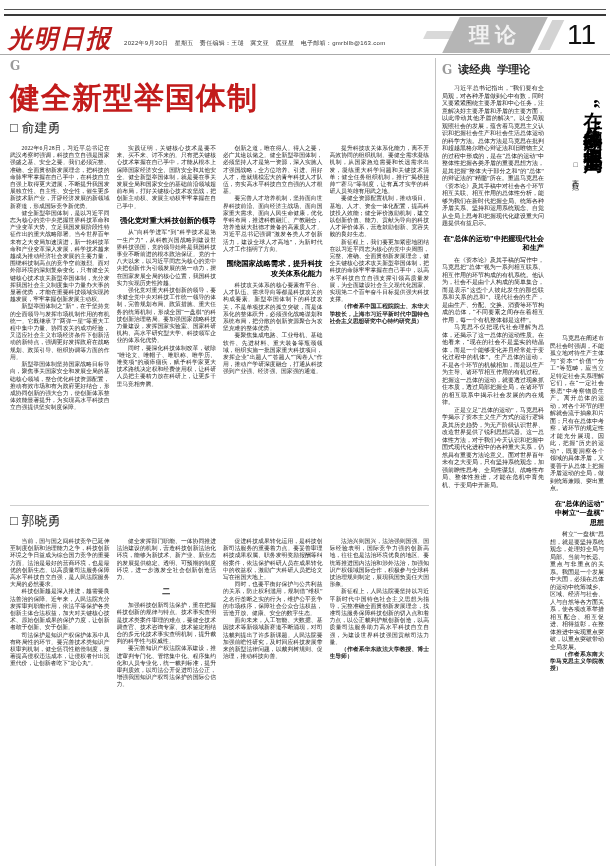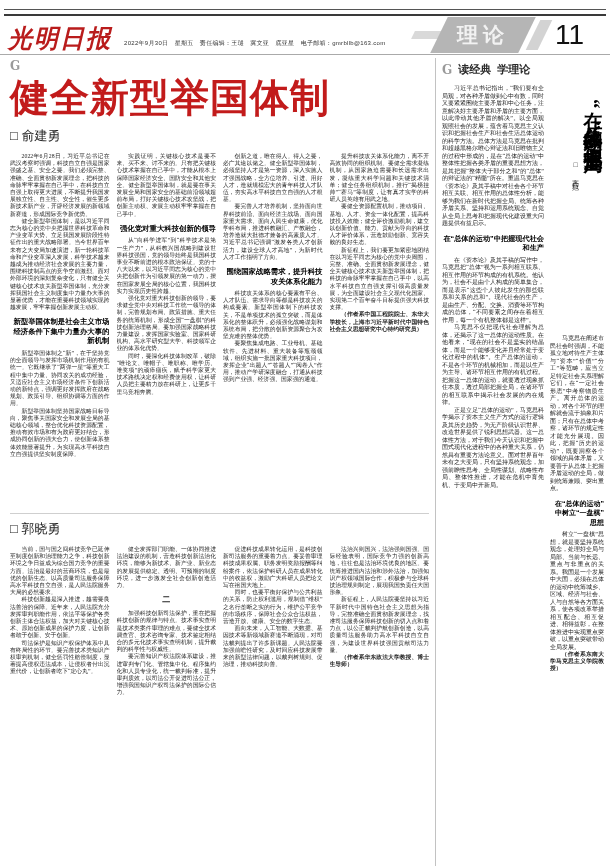--- a/index.html
+++ b/index.html
@@ -1,21 +1,21 @@
 <!DOCTYPE html>
 <html lang="zh"><head>
 <meta charset="utf-8">
 <style>
   html,body{margin:0;padding:0;background:#e8e8e8;}
   .page{width:610px;height:866px;background:#ffffff;position:relative;overflow:hidden;
         font-family:"Liberation Serif","DejaVu Serif",serif;color:#1c1c1c;}
   
   .top-rules{position:absolute;left:4px;right:4px;top:9px;height:4px;
              border-top:1px solid #555;border-bottom:2px solid #3a3a3a;}
-  .masthead{position:absolute;left:8px;top:18px;right:20px;height:34px;display:flex;align-items:flex-end;}
+  .masthead{position:absolute;left:8px;top:18px;right:8px;height:34px;display:flex;align-items:flex-end;}
   .logo{font-family:"DejaVu Serif",serif;font-style:italic;font-weight:bold;
         font-size:24px;color:#b91c1c;letter-spacing:2px;line-height:26px;transform:scaleY(1.05);}
   .dateline{font-size:6px;color:#333;margin-left:12px;margin-bottom:4px;letter-spacing:0.3px;
             font-family:"Liberation Sans",sans-serif;}
   .section-banner{position:absolute;right:2px;top:-2px;display:flex;align-items:center;height:38px;}
   .sect-shape{background:#b5b5b5;transform:skewX(-26deg);padding:4px 18px;margin-right:6px;
               box-shadow:-40px 0 0 -14px #d9d9d9;}
   .sect-shape span{display:inline-block;transform:skewX(26deg);font-size:21px;font-weight:bold;
                    color:#f2f2f2;letter-spacing:5px;}
   .sect-stripe{width:12px;height:30px;background:#d3d3d3;transform:skewX(-26deg);margin-right:10px;}
@@ -24,21 +24,21 @@
   
   .content{position:absolute;left:10px;right:6px;top:58px;bottom:0;display:flex;}
   .main-area{width:419px;flex:none;}
   .right-rail{flex:1;border-left:1px solid #c2c2c2;margin-left:6px;padding-left:6px;}
   
   .kicker{display:flex;align-items:center;gap:4px;margin-top:2px;}
   .g-icon{font-family:"DejaVu Serif",serif;font-weight:bold;font-size:12px;color:#9a9a9a;
           line-height:12px;}
   .kicker-text{font-family:"Liberation Sans",sans-serif;font-weight:bold;font-size:9px;color:#c42020;
                letter-spacing:0.5px;}
-  .headline{margin:8px 0 12px;font-size:39px;line-height:35px;font-weight:bold;color:#c21b1b;
+  .headline{margin:8px 0 4px;font-size:30px;line-height:35px;font-weight:bold;color:#c21b1b;
             letter-spacing:1px;}
   .byline{font-size:13px;color:#222;margin:4px 0 8px;font-family:"Liberation Sans",sans-serif;}
   .columns{display:flex;gap:7px;text-align:justify;}
   .cols-main{height:352px;overflow:hidden;}
   .col{flex:1;min-width:0;overflow:hidden;}
   .blk{margin:0;}
   .blk-p{font-size:5.8px;line-height:7.2px;text-indent:2em;color:#1d1d1d;}
   .blk-h{font-size:7.4px;line-height:9.5px;font-weight:bold;margin:6px 0 4px;color:#000;
          font-family:"Liberation Sans",sans-serif;text-align:right;}
   .blk-note{font-size:5.8px;line-height:7.2px;font-weight:bold;text-indent:2em;}
@@ -89,21 +89,20 @@
       <article>
         <div class="kicker">
           <span class="g-icon">G</span>
         </div>
         <h1 class="headline"><span>健全新型举国体制</span><br></h1>
         <div class="byline">□ 俞建勇</div>
         <div class="columns cols-main">
           <div class="col">
               <p class="blk blk-p">2022年6月28日，习近平总书记在武汉考察时强调，科技自立自强是国家强盛之基、安全之要。我们必须完整、准确、全面贯彻新发展理念，把科技的命脉牢牢掌握在自己手中，在科技自立自强上取得更大进展，不断提升我国发展独立性、自主性、安全性，催生更多新技术新产业，开辟经济发展的新领域新赛道，形成国际竞争新优势。</p>
               <p class="blk blk-p">健全新型举国体制，是以习近平同志为核心的党中央把握世界科技革命和产业变革大势、立足我国发展阶段性特征作出的重大战略部署。当今世界百年未有之大变局加速演进，新一轮科技革命和产业变革深入发展，科学技术越来越成为推动经济社会发展的主要力量，围绕科技制高点的竞争空前激烈。面对外部环境的深刻复杂变化，只有健全关键核心技术攻关新型举国体制，充分发挥我国社会主义制度集中力量办大事的显著优势，才能在重要科技领域实现跨越发展，牢牢掌握创新发展主动权。</p>
-              <h4 class="blk blk-h">新型举国体制是社会主义市场经济条件下集中力量办大事的新机制</h4>
               <p class="blk blk-p">新型举国体制之“新”，在于坚持党的全面领导与发挥市场机制作用的有机统一。它既继承了“两弹一星”等重大工程中集中力量、协同攻关的成功经验，又适应社会主义市场经济条件下创新活动的新特点，强调更好发挥政府在战略规划、政策引导、组织协调等方面的作用。</p>
               <p class="blk blk-p">新型举国体制坚持国家战略目标导向，聚焦事关国家安全和发展全局的基础核心领域，整合优化科技资源配置，推动有效市场和有为政府更好结合，形成协同创新的强大合力，使创新体系整体效能显著提升，为实现高水平科技自立自强提供坚实制度保障。</p>
             </div>
           <div class="col">
               <p class="blk blk-p">实践证明，关键核心技术是要不来、买不来、讨不来的。只有把关键核心技术掌握在自己手中，才能从根本上保障国家经济安全、国防安全和其他安全。健全新型举国体制，就是要在事关发展全局和国家安全的基础前沿领域超前布局，打好关键核心技术攻坚战，把创新主动权、发展主动权牢牢掌握在自己手中。</p>
               <h4 class="blk blk-h">强化党对重大科技创新的领导</h4>
               <p class="blk blk-p">从“向科学进军”到“科学技术是第一生产力”，从科教兴国战略到建设世界科技强国，党的领导始终是我国科技事业不断前进的根本政治保证。党的十八大以来，以习近平同志为核心的党中央把创新作为引领发展的第一动力，摆在国家发展全局的核心位置，我国科技实力实现历史性跨越。</p>
               <p class="blk blk-p">强化党对重大科技创新的领导，要求健全党中央对科技工作统一领导的体制，完善规划布局、政策措施、重大任务的统筹机制，形成全国“一盘棋”的科技创新治理格局。要加强国家战略科技力量建设，发挥国家实验室、国家科研机构、高水平研究型大学、科技领军企业的体系化优势。</p>
               <p class="blk blk-p">同时，要深化科技体制改革，破除“唯论文、唯帽子、唯职称、唯学历、唯奖项”的顽瘴痼疾，赋予科学家更大技术路线决定权和经费使用权，让科研人员把主要精力放在科研上，让更多千里马竞相奔腾。</p>
             </div>

